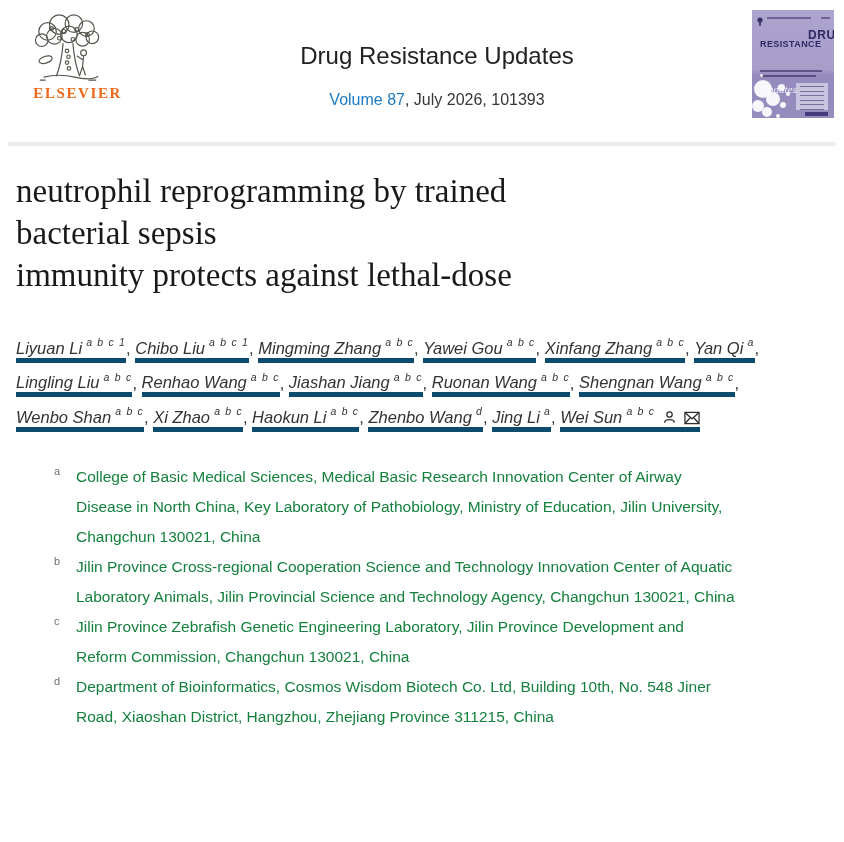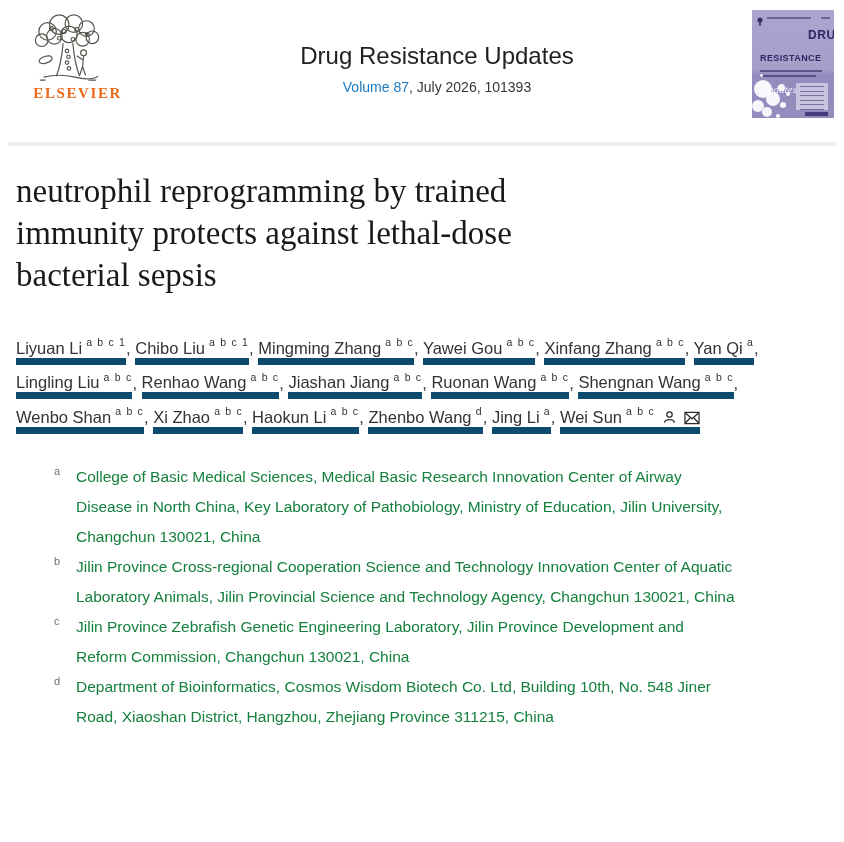--- a/index.html
+++ b/index.html
@@ -14,54 +14,54 @@
   .logo-box { width:108px; text-align:right; cursor:pointer; }
   .logo-box svg { display:block; margin:2px auto 0 auto; }
   .elsevier-word {
     font-family:"Liberation Serif", serif; font-weight:700;
     color:#eb6a1a; font-size:15px; letter-spacing:1.6px; margin-top:1px;
   }
   .header-center { flex:1; text-align:center; padding-top:32px; }
   .journal-title {
     font-size:24px; color:#212121; font-weight:400; display:inline-block; cursor:pointer;text-align:center;
   }
-  .volume-line { margin-top:9px; font-size:14px; color:#363636; }
+  .volume-line { margin-top:21px; font-size:16px; color:#363636; }
   .volume-link { color:#1d7ac2; cursor:pointer; }
 
   
   .cover-box { width:82px; height:112px; position:relative; cursor:pointer; flex:none; }
   .cover { position:absolute; left:0; top:0; width:82px; height:108px;
            background:linear-gradient(#aea4d0 0%, #a79dc9 55%, #968bbd 60%, #968bbd 100%);
            overflow:hidden; }
   .cover-minitree { position:absolute; left:4px; top:3px; width:8px; height:10px; }
   .cover-topline { position:absolute; left:15px; top:7px; width:44px; height:1.5px; background:rgba(45,36,96,.5); }
   .cover-topline2 { position:absolute; right:4px; top:7px; width:9px; height:1.5px; background:rgba(45,36,96,.5); }
   .cover-t1 { position:absolute; left:8px; top:18px; font-size:12px; font-weight:700; letter-spacing:.6px; color:#2e2763;padding-left:48px; }
-  .cover-t2 { position:absolute; left:8px; top:43px; font-size:9px; font-weight:700; letter-spacing:.4px; color:#2e2763; }
+  .cover-t2 { position:absolute; left:8px; top:29px; font-size:9px; font-weight:700; letter-spacing:.4px; color:#2e2763; }
   .cover-t3 { position:absolute; left:8px; top:41px; font-size:11px; font-style:italic; font-family:"Liberation Serif", serif; color:#f1effa;margin-top:32px; }
   .cover-sub1 { position:absolute; left:8px; top:60px; width:62px; height:2px; background:rgba(40,30,90,.55); }
   .cover-sub2 { position:absolute; left:8px; top:64.5px; width:56px; height:2px; background:rgba(40,30,90,.55); }
   .snow { position:absolute; border-radius:50%; background:rgba(255,255,255,.92); filter:blur(.6px); }
   .cover-panel { position:absolute; left:44px; top:73px; width:32px; height:27px; background:rgba(209,205,229,.85); }
   .cover-panel i { display:block; width:24px; height:1.3px; background:rgba(40,30,90,.5); margin:3.2px 0 0 4px; }
   .cover-badge { position:absolute; left:53px; top:102px; width:23px; height:4px; background:#463c7d; }
 
   
   .divider { margin:18px 8px 0 8px; height:4px; background:#ededed; }
 
   
   .article-title {
     margin:24px 16px 0 16px;
     font-family:"Liberation Serif", serif;
     font-size:33px; line-height:42px; color:#191919; font-weight:500;
   }
 
   
   .authors { margin:32px 16px 0 16px; width:814px; font-size:16.5px; line-height:30px; color:#333; }
-  .author { white-space:nowrap; border-bottom:7px solid #0c4a6e; padding-bottom:1px; cursor:pointer; }
+  .author { white-space:nowrap; border-bottom:5px solid #0c4a6e; padding-bottom:1px; cursor:pointer;font-style:italic; }
   .a-sup { font-size:10.5px; letter-spacing:1.2px; position:relative; top:-1px; }
   .a-comma { color:#333; }
   .author svg { vertical-align:-2px; margin-left:7px; }
 
   
   .affils { margin:30px 16px 0 54px; }
   .affil { display:flex; align-items:flex-start; }
   .affil-label { width:22px; flex:none; font-size:11px; color:#707070; padding-top:3px; }
   .affil-text { max-width:660px; font-size:15.5px; line-height:30px; color:#15803d; }
 </style>
@@ -145,22 +145,22 @@
       </div>
       <i class="cover-badge"></i>
     </div>
   </div>
 </div>
 
 <div class="divider"></div>
 
 <h1 class="article-title">
   <div>neutrophil reprogramming by trained</div>
+  <div>bacterial sepsis</div>
   <div>immunity protects against lethal-dose</div>
-  <div>bacterial sepsis</div>
 </h1>
 
 <div class="authors"><span class="author"><span>Liyuan Li</span><sup class="a-sup"> a b c 1</sup></span><span class="a-comma">, </span><span class="author"><span>Chibo Liu</span><sup class="a-sup"> a b c 1</sup></span><span class="a-comma">, </span><span class="author"><span>Mingming Zhang</span><sup class="a-sup"> a b c</sup></span><span class="a-comma">, </span><span class="author"><span>Yawei Gou</span><sup class="a-sup"> a b c</sup></span><span class="a-comma">, </span><span class="author"><span>Xinfang Zhang</span><sup class="a-sup"> a b c</sup></span><span class="a-comma">, </span><span class="author"><span>Yan Qi</span><sup class="a-sup"> a</sup></span><span class="a-comma">, </span><span class="author"><span>Lingling Liu</span><sup class="a-sup"> a b c</sup></span><span class="a-comma">, </span><span class="author"><span>Renhao Wang</span><sup class="a-sup"> a b c</sup></span><span class="a-comma">, </span><span class="author"><span>Jiashan Jiang</span><sup class="a-sup"> a b c</sup></span><span class="a-comma">, </span><span class="author"><span>Ruonan Wang</span><sup class="a-sup"> a b c</sup></span><span class="a-comma">, </span><span class="author"><span>Shengnan Wang</span><sup class="a-sup"> a b c</sup></span><span class="a-comma">, </span><span class="author"><span>Wenbo Shan</span><sup class="a-sup"> a b c</sup></span><span class="a-comma">, </span><span class="author"><span>Xi Zhao</span><sup class="a-sup"> a b c</sup></span><span class="a-comma">, </span><span class="author"><span>Haokun Li</span><sup class="a-sup"> a b c</sup></span><span class="a-comma">, </span><span class="author"><span>Zhenbo Wang</span><sup class="a-sup"> d</sup></span><span class="a-comma">, </span><span class="author"><span>Jing Li</span><sup class="a-sup"> a</sup></span><span class="a-comma">, </span><span class="author"><span>Wei Sun</span><sup class="a-sup"> a b c</sup><svg width="15" height="15" viewBox="0 0 20 20" fill="none" stroke="#2f2f2f" stroke-width="1.7">
         <circle cx="10" cy="6" r="3.6"></circle>
         <path d="M3.5 17 C3.5 11.5 16.5 11.5 16.5 17"></path>
       </svg><svg width="16" height="14" viewBox="0 0 20 17" fill="none" stroke="#2f2f2f" stroke-width="1.6">
         <rect x="1.2" y="1.5" width="17.6" height="14"></rect>
         <path d="M1.5 2 L10 9.5 L18.5 2"></path>
         <path d="M1.5 15 L7.5 8.5 M18.5 15 L12.5 8.5"></path>
       </svg></span></div>

